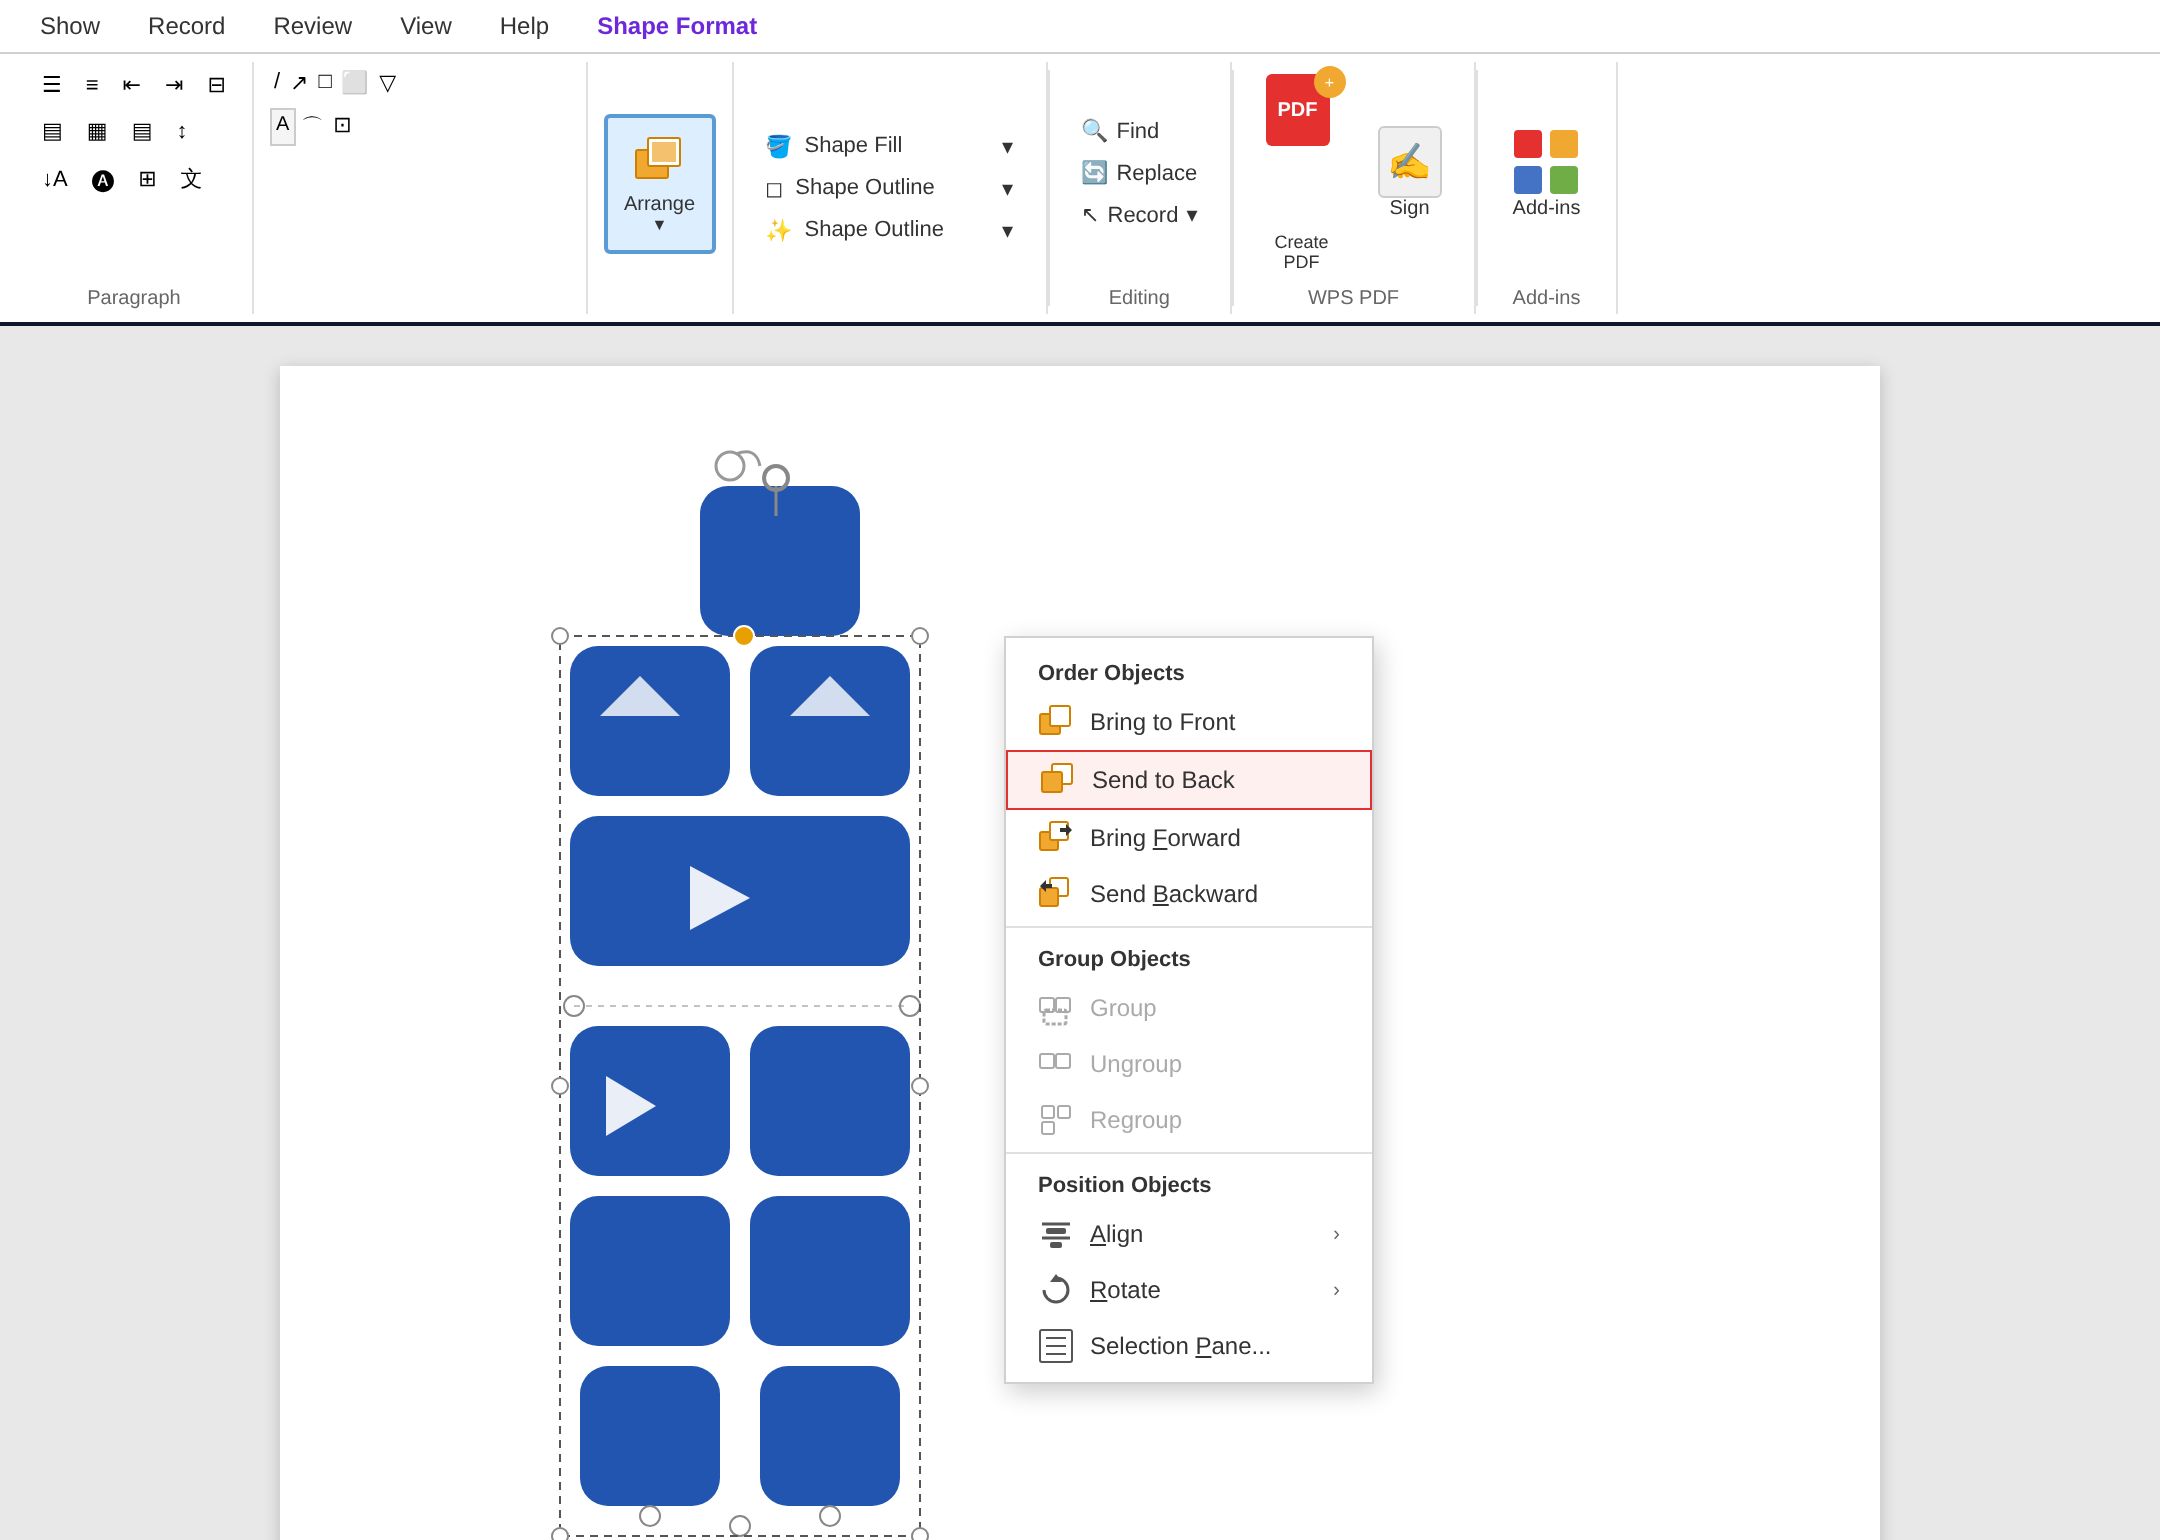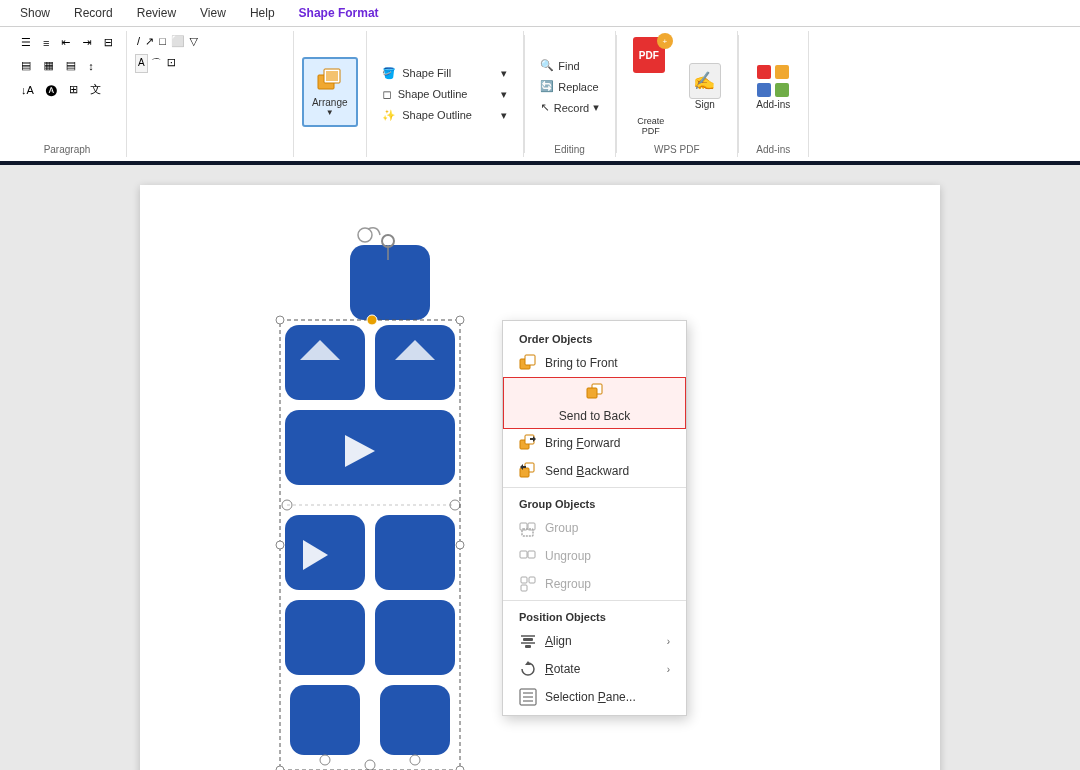--- a/index.html
+++ b/index.html
@@ -1,19 +1,19 @@
 <!DOCTYPE html>
 <html><head>
   <meta charset="utf-8">
   <style>
     * { margin: 0; padding: 0; box-sizing: border-box; }
     body { font-family: 'Segoe UI', Arial, sans-serif; font-size: 12px; background: #f0f0f0; width: 1080px; height: 770px; overflow: hidden; }
 
     
-    .ribbon { background: #fff; border-bottom: 4px solid #0f172a; }
+    .ribbon { background: #fff; border-bottom: 2px solid #0f172a; }
     .ribbon-tabs { display: flex; align-items: center; padding: 0 8px; background: #fff; border-bottom: 1px solid #d0d0d0; }
     .ribbon-tab { padding: 6px 12px; font-size: 12px; cursor: pointer; color: #333; }
     .ribbon-tab.shape-format { color: #6d28d9; font-weight: 700; }
 
     .ribbon-content { display: flex; align-items: stretch; padding: 4px 8px; min-height: 90px; background: #fff; }
     .ribbon-group { display: flex; flex-direction: column; align-items: center; border-right: 1px solid #e0e0e0; padding: 2px 8px; min-width: 60px; }
     .ribbon-group-label { font-size: 10px; color: #666; margin-top: auto; padding-top: 4px; text-align: center; }
     .ribbon-group-content { display: flex; align-items: center; flex: 1; gap: 2px; }
 
     
@@ -36,21 +36,21 @@
     
     .canvas-area { background: #e8e8e8; width: 100%; height: calc(770px - 90px - 30px); position: relative; display: flex; justify-content: center; align-items: flex-start; padding: 20px; }
 
     
     .document { background: #fff; width: 800px; min-height: 600px; position: relative; box-shadow: 0 2px 8px rgba(0,0,0,0.2); }
 
     
     .dropdown-menu { position: absolute; left: 362px; top: 135px; background: #fff; border: 1px solid #d0d0d0; box-shadow: 2px 4px 12px rgba(0,0,0,0.2); width: 185px; z-index: 100; padding: 4px 0; }
     .menu-section-title { font-size: 11px; font-weight: 700; color: #333; padding: 8px 16px 4px 16px; }
     .menu-item { display: flex; align-items: center; padding: 5px 16px; cursor: pointer; font-size: 12px; color: #333; gap: 8px; }
-    .menu-item.highlighted { background: #fff0f0; border: 1.5px solid #e03030; flex-direction: column; }
+    .menu-item.highlighted { background: #fff0f0; border: 1.5px solid #e03030; }
     .menu-item.disabled { color: #aaa; cursor: default; }
     .menu-item-icon { width: 18px; height: 18px; display: flex; align-items: center; justify-content: center; flex-shrink: 0; }
     .menu-item-text { flex: 1; }
     .menu-item-arrow { color: #666; font-size: 10px; }
     .menu-separator { height: 1px; background: #e0e0e0; margin: 2px 0; }
     .menu-item-underline { text-decoration: underline; }
 
     
     .arrange-btn { display: flex; flex-direction: column; align-items: center; justify-content: center; padding: 6px 8px; border: 2px solid #5b9bd5; background: #ddeeff; cursor: pointer; border-radius: 3px; font-size: 11px; color: #333; min-width: 52px; min-height: 70px; }
 

